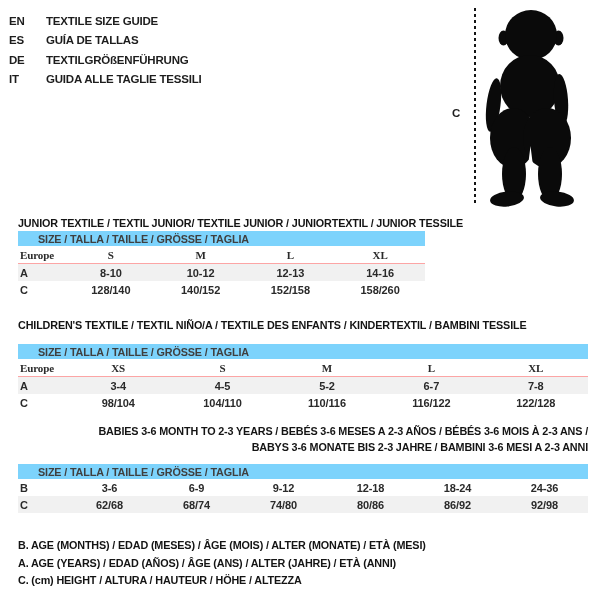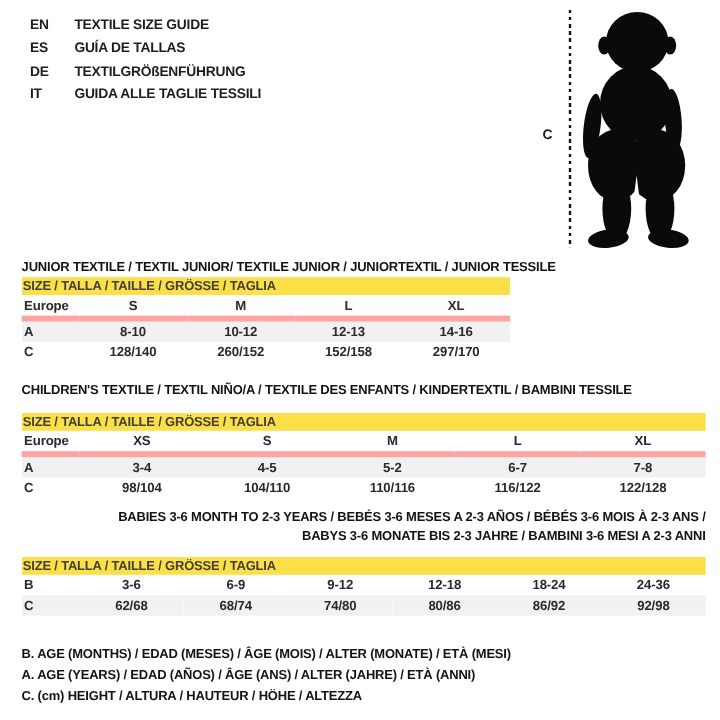--- a/index.html
+++ b/index.html
@@ -1,21 +1,21 @@
 <!DOCTYPE html>
 <html><head>
 <meta charset="utf-8">
 <style>
   html,body{margin:0;padding:0;background:#fff;}
   .canvas{
     position:relative;width:600px;height:600px;background:#ffffff;overflow:hidden;
     font-family:"Liberation Sans","DejaVu Sans",sans-serif;color:#1d1d1d;
   }
   
-  .lang-list{position:absolute;left:25px;top:11px;}
+  .lang-list{position:absolute;left:9px;top:11px;}
   .lang-row{display:flex;height:19.5px;align-items:center;}
   .lang-code{width:37px;font-weight:700;font-size:11.5px;letter-spacing:-0.2px;}
   .lang-title{font-weight:700;font-size:11.5px;letter-spacing:-0.2px;white-space:nowrap;}
   
   .dash-line{position:absolute;left:474px;top:8px;width:2px;height:198px;
     background:repeating-linear-gradient(to bottom,#141414 0 3px,transparent 3px 6px);}
   .c-label{position:absolute;left:452px;top:107px;font-size:11.5px;font-weight:700;}
   .baby-svg{position:absolute;left:478px;top:8px;}
   
   .table-block{position:absolute;left:18px;}
@@ -23,24 +23,24 @@
   .t2{top:319px;width:570px;}
   .t3{top:424px;width:570px;}
   .tbl-title{font-size:10.8px;font-weight:700;letter-spacing:-0.15px;line-height:12px;
     margin-bottom:2px;white-space:nowrap;color:#141414;}
   .t2 .tbl-title{margin-bottom:13px;}
   .t3 .tbl-title{line-height:15.5px;margin-bottom:9px;text-align:right;}
   table{border-collapse:collapse;width:100%;table-layout:fixed;}
   td{font-size:11px;font-weight:700;letter-spacing:-0.1px;text-align:center;
     padding:0;height:17px;color:#2a2a2a;overflow:hidden;white-space:nowrap;}
   td.lbl{text-align:left;padding-left:2px;}
-  tr.bar td{background:#fde047;text-align:left;padding-left:1px;height:15px;
+  tr.bar td{background:#7dd3fc;text-align:left;padding-left:20px;height:15px;
     font-size:10.8px;color:#3f3f3f;letter-spacing:-0.15px;}
   tr.alt td{background:#f1f1f1;}
-  tr.underline td{border-bottom:5px solid #fca5a5;}
+  tr.underline td{border-bottom:1px solid #fca5a5;font-family:Liberation Serif, serif;}
   
   .footnotes{position:absolute;left:18px;top:537px;}
   .fn-line{font-size:10.8px;font-weight:700;letter-spacing:-0.15px;line-height:17.5px;
     white-space:nowrap;color:#141414;}
 </style>
 </head>
 <body>
 
 <div class="canvas">
 
@@ -107,23 +107,23 @@
       <tr class="alt">
         <td class="lbl">A</td>
         <td>8-10</td>
         <td>10-12</td>
         <td>12-13</td>
         <td>14-16</td>
       </tr>
       <tr>
         <td class="lbl">C</td>
         <td>128/140</td>
-        <td>260/152</td>
+        <td>140/152</td>
         <td>152/158</td>
-        <td>297/170</td>
+        <td>158/260</td>
       </tr>
     </tbody>
       </table>
   </div>
 
   <div class="table-block t2">
     <div class="tbl-title">CHILDREN'S TEXTILE / TEXTIL NIÑO/A / TEXTILE DES ENFANTS / KINDERTEXTIL / BAMBINI TESSILE</div>
     <table>
       <colgroup>
           <col style="width:48px">

